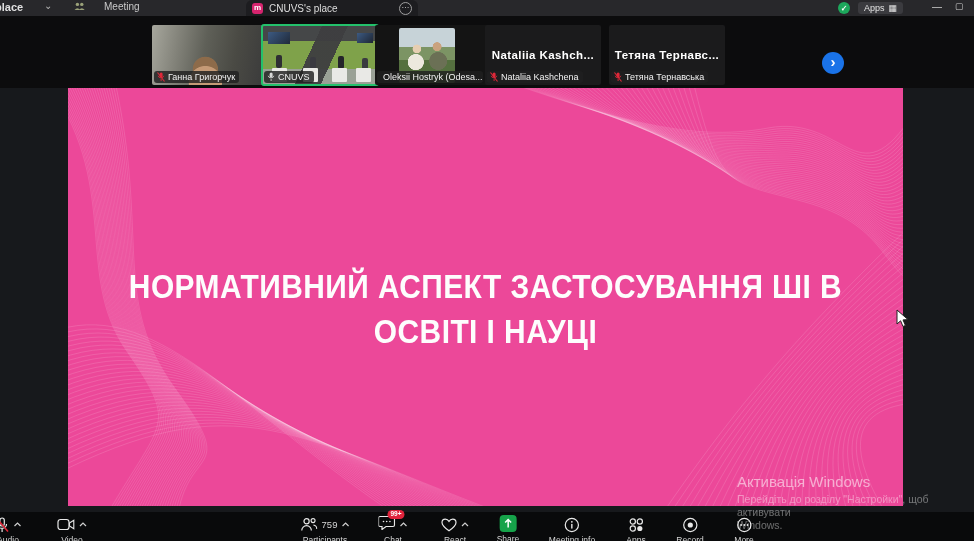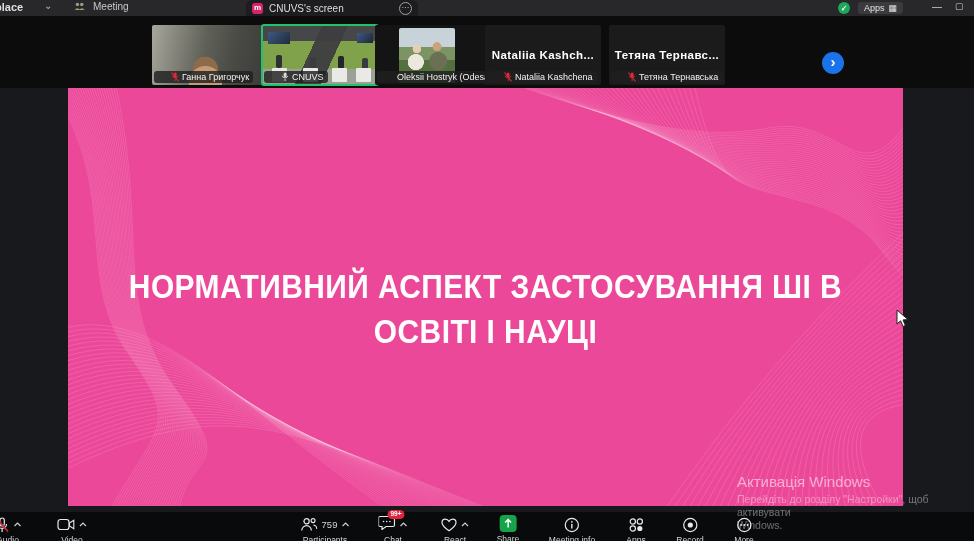--- a/index.html
+++ b/index.html
@@ -3,41 +3,41 @@
 <meta charset="utf-8">
 <style>
   html,body{margin:0;padding:0;background:#17191c;}
   body{width:974px;height:541px;overflow:hidden;position:relative;
        font-family:"Liberation Sans",sans-serif;-webkit-font-smoothing:antialiased;}
 
   
   .titlebar{position:absolute;left:0;top:0;width:974px;height:16px;background:#28282b;color:#cfcfcf;font-size:10px;}
   .ws-label{position:absolute;left:-5px;top:1px;font-size:11px;color:#e0e0e0;font-weight:bold;}
   .chev{position:absolute;left:44px;top:0px;color:#b5b5b5;font-size:10px;}
-  .meet-tab{position:absolute;left:74px;top:1px;display:flex;align-items:center;gap:8px;color:#c9c9c9;}
+  .meet-tab{position:absolute;left:74px;top:1px;display:flex;align-items:center;gap:19px;color:#c9c9c9;}
   .tab-active{position:absolute;left:246px;top:0;width:172px;height:16px;background:#1d1d20;
               border-radius:6px 6px 0 0;display:flex;align-items:center;padding:0 6px;box-sizing:border-box;gap:6px;}
   .m-icon{width:11px;height:11px;border-radius:3px;background:#d6246e;color:#fff;font-size:8px;font-weight:bold;
           display:flex;align-items:center;justify-content:center;line-height:1;}
   .tab-title{color:#dedede;font-size:10px;flex:1;white-space:nowrap;overflow:hidden;}
   .tab-menu{width:11px;height:11px;border:1px solid #9f9f9f;border-radius:50%;color:#cfcfcf;
             font-size:8px;display:flex;align-items:center;justify-content:center;line-height:0;}
   .shield{position:absolute;left:838px;top:2px;width:12px;height:12px;border-radius:50%;background:#1da85c;
           color:#fff;font-size:8px;font-weight:bold;display:flex;align-items:center;justify-content:center;}
   .view-btn{position:absolute;left:858px;top:2px;height:12px;background:#3b3b3f;border-radius:3px;
             display:flex;align-items:center;gap:4px;padding:0 6px;color:#e3e3e3;font-size:9px;}
   .win-min{position:absolute;left:932px;top:1px;color:#cfcfcf;font-size:10px;}
   .win-max{position:absolute;left:955px;top:1px;color:#cfcfcf;font-size:9px;}
 
   
   .strip{position:absolute;left:0;top:16px;width:974px;height:72px;background:#0c0c0d;}
   .tile{position:absolute;top:9px;width:116px;height:60px;background:#151515;border-radius:2px;overflow:hidden;}
   .tile.active{outline:2px solid #23c16b;outline-offset:-1px;}
   .nametag{position:absolute;left:2px;bottom:2px;max-width:99px;background:rgba(32,32,32,.82);border-radius:3px;
-           color:#f2f2f2;font-size:9px;line-height:12px;padding:0 4px 0 17px;display:flex;align-items:center;gap:3px;
+           color:#f2f2f2;font-size:9px;line-height:12px;padding:0 4px 0 3px;display:flex;align-items:center;gap:3px;
            white-space:nowrap;overflow:hidden;}
   .centername{position:absolute;inset:0;display:flex;align-items:center;justify-content:center;
               color:#fff;font-size:11.5px;font-weight:bold;letter-spacing:.4px;white-space:nowrap;}
   .p1{background:
       radial-gradient(circle at 46% 96%, #c59a76 0 19%, rgba(0,0,0,0) 20%),
       radial-gradient(circle at 46% 74%, #8d6b4a 0 16%, rgba(0,0,0,0) 17%),
       linear-gradient(100deg,#a7a79d 0%,#84847b 22%,#5f6058 45%,#4a4a44 70%,#39393a 100%);}
   .p2{background:
       linear-gradient(115deg, rgba(0,0,0,0) 42%, rgba(62,62,64,.95) 42% 60%, rgba(0,0,0,0) 60%),
       linear-gradient(180deg,#454748 0 26%,#7fa24a 26% 74%,#9aa196 74% 100%);}
@@ -100,21 +100,21 @@
     <svg width="11" height="9" viewBox="0 0 11 9">
       <circle cx="3.4" cy="2.4" r="1.7" fill="#9aa179"></circle>
         <circle cx="7.8" cy="2.4" r="1.7" fill="#9aa179"></circle>
       <path d="M0.5,8 Q3.4,4.6 6.3,8 Z" fill="#9aa179"></path>
         <path d="M4.9,8 Q7.8,4.6 10.7,8 Z" fill="#9aa179"></path>
     </svg>
     <span>Meeting</span>
   </span>
   <span class="tab-active">
     <span class="m-icon">m</span>
-    <span class="tab-title">CNUVS's screen</span>
+    <span class="tab-title">CNUVS's place</span>
     <span class="tab-menu">···</span>
   </span>
   <span class="shield">✓</span>
   <span class="view-btn">
     <span>Apps</span>
     <span>▦</span>
   </span>
   <span class="win-min">—</span>
   <span class="win-max">▢</span>
 </div>

